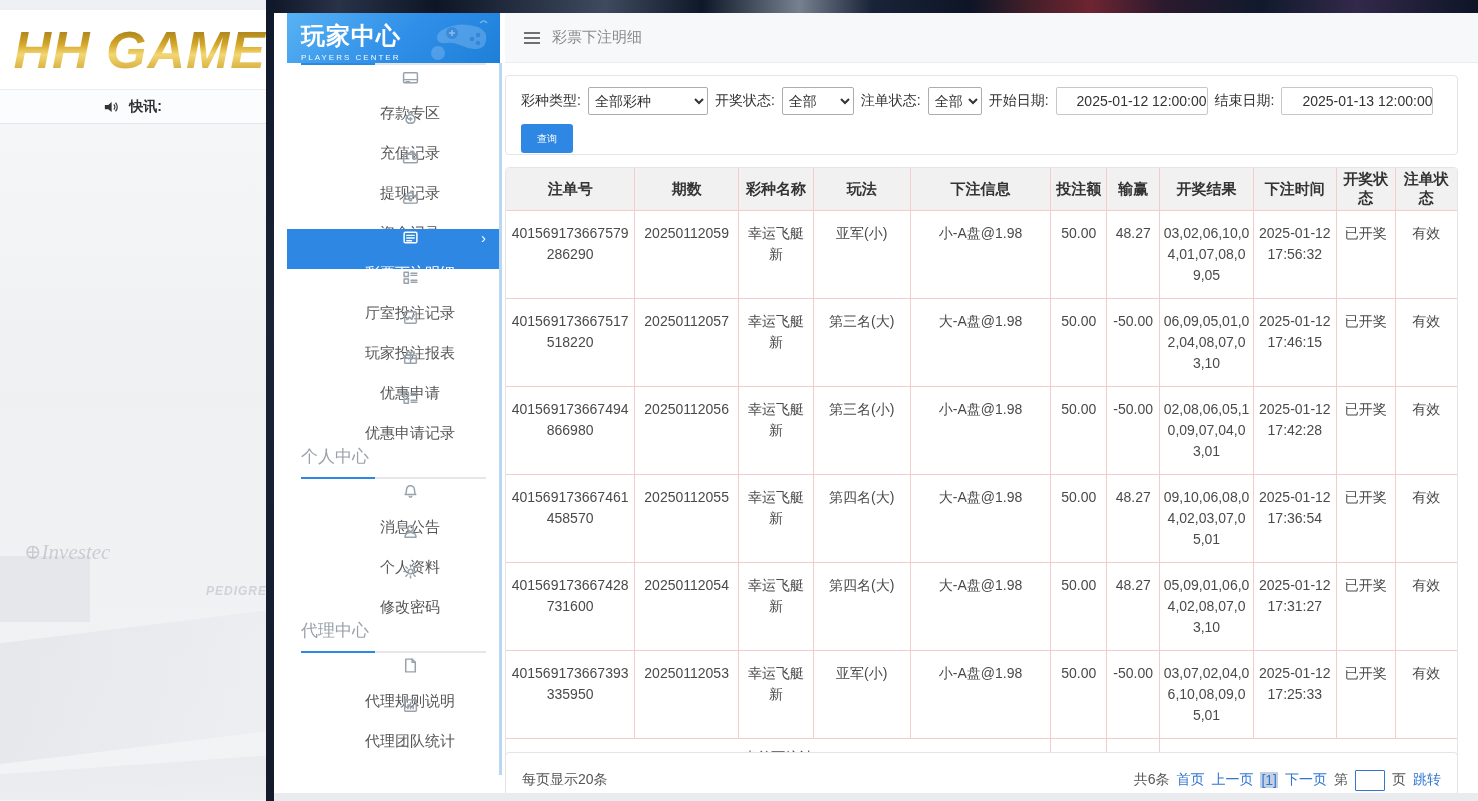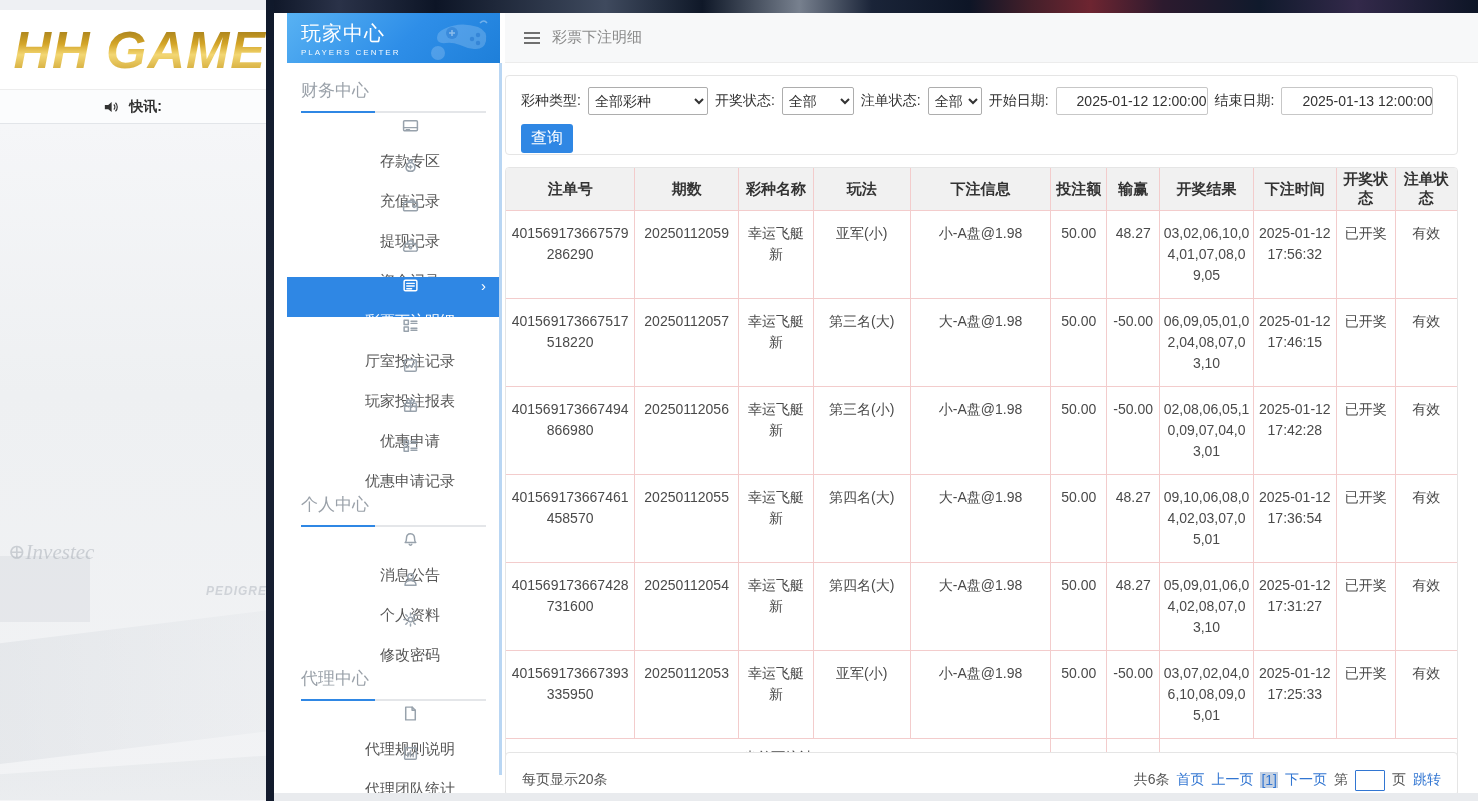--- a/index.html
+++ b/index.html
@@ -12,38 +12,38 @@
   .left-topstrip { height:10px; background:#eef0f3; }
   .logo-band { height:80px; background:#fff; border-bottom:1px solid #ededed; display:flex; align-items:center; overflow:hidden; padding-left:11px; }
   .logo-bars { display:inline-block; width:34px; height:50px; margin-right:2px; transform:skewX(-10deg);
                background:repeating-linear-gradient(90deg,#c89b22 0 4px,transparent 4px 8px); }
   .logo-text { font-style:italic; font-weight:bold; font-size:52px; letter-spacing:1px; white-space:nowrap;
                background:linear-gradient(180deg,#8a6a14 0%,#d4a528 40%,#f3d773 58%,#c3931c 100%);
                -webkit-background-clip:text; background-clip:text; color:transparent; }
   .news-bar { height:34px; background:#fbfcfd; border-bottom:1px solid #e2e5e9; display:flex; align-items:center; justify-content:center; gap:8px; }
   .news-label { font-size:14px; font-weight:bold; color:#333; }
   .stadium { position:relative; height:676px; background:linear-gradient(180deg,#f5f6f8 0%,#eef0f2 40%,#f2f3f5 100%); overflow:hidden; }
-  .wm-investec { position:absolute; left:8px; top:416px; font-family:"Liberation Serif","DejaVu Serif",serif; font-style:italic; font-size:21px; color:rgba(150,158,168,0.42); }
+  .wm-investec { position:absolute; left:24px; top:416px; font-family:"Liberation Serif","DejaVu Serif",serif; font-style:italic; font-size:21px; color:rgba(150,158,168,0.42); }
   .wm-pedigree { position:absolute; left:206px; top:460px; font-style:italic; font-weight:bold; font-size:12px; letter-spacing:1px; color:rgba(158,166,176,0.4); white-space:nowrap; }
   .wm-board { position:absolute; left:0; top:432px; width:90px; height:66px; background:rgba(208,213,219,0.35); }
   .wm-stand { position:absolute; left:-40px; top:500px; width:400px; height:120px; background:linear-gradient(100deg,rgba(205,210,216,0.35),rgba(226,229,233,0.15)); transform:rotate(-7deg); }
   .wm-field { position:absolute; left:-20px; top:640px; width:340px; height:180px; background:linear-gradient(180deg,rgba(214,219,223,0.30),rgba(240,241,243,0.1)); transform:rotate(-4deg); }
 
   
   .dark-divider { position:absolute; left:266px; top:0; width:8px; height:801px;
                   background:linear-gradient(180deg,#10192b,#1a2336 40%,#121a2c); }
   .top-strip { position:absolute; left:266px; top:0; width:1212px; height:13px;
                background:linear-gradient(90deg,#0d1526 0%,#2a3248 6%,#0d1526 14%,#3f4a5e 28%,#0f1828 36%,#77808e 44%,#1a2438 50%,#0d1526 58%,#431f2a 63%,#6e2531 68%,#2c1a2e 74%,#101a2c 82%,#33294a 90%,#0d1526 100%); }
   .bottom-strip { position:absolute; left:274px; top:793px; width:1204px; height:8px; background:#e9ebee; z-index:5; }
 
   
   .sidebar-area { position:absolute; left:274px; top:13px; width:236px; height:788px; background:#fff; }
   .sidebar-card { position:absolute; left:13px; top:0; width:213px; }
   .sidebar-header { position:relative; height:50px; background:linear-gradient(135deg,#58b2f3 0%,#2e8ee8 55%,#1e7fd9 100%); color:#fff; padding:7px 0 0 14px; overflow:hidden; }
-  .sidebar-title { font-size:20px; font-weight:normal; letter-spacing:1px; }
+  .sidebar-title { font-size:24px; font-weight:bold; letter-spacing:1px; }
   .sidebar-subtitle { font-size:8px; letter-spacing:2px; margin-top:1px; opacity:.95; }
   .gamepad-deco { position:absolute; right:8px; top:4px; opacity:.85; }
   .sb-scrollbar { position:absolute; right:8px; top:50px; width:3px; height:712px; background:#b9d6f3; }
 
   .section-title { color:#9aa1a9; font-size:17px; padding:16px 14px 9px 14px; }
   .section-rule { height:2px; margin:0 14px 4px 14px; background:linear-gradient(90deg,#2f87e4 0 40%,#e4e6e9 40% 100%); }
   .menu-item { position:relative; display:flex; align-items:center; height:40px; padding-left:33px; gap:18px; color:#555; font-size:15px; cursor:pointer;flex-direction:column; }
   .menu-item .mi { width:17px; height:17px; flex:0 0 auto; stroke:#98a2ac; fill:none; stroke-width:1.4; stroke-linecap:round; stroke-linejoin:round; }
   .menu-item.active { background:#2f87e4; color:#fff; }
   .menu-item.active .mi { stroke:#fff; }
@@ -56,21 +56,21 @@
   .burger i { display:block; width:16px; height:2px; background:#707070; }
   .crumb-title { color:#8a8a8a; font-size:15px; }
 
   .panel { position:absolute; left:0; width:953px; background:#fff; border:1px solid #e5e5e5; border-radius:4px; }
   .filter-panel { top:62px; height:80px; padding:11px 15px; }
   .filter-row { display:flex; align-items:center; gap:7px; flex-wrap:nowrap; }
   .f-label { font-size:14px; color:#333; white-space:nowrap; }
   .filter-row select { height:28px; font-size:14px; color:#333; border:1px solid #adadad; border-radius:2px; background:#fff; padding:0 2px; }
   .sel-lottery { width:120px; } .sel-draw { width:72px; } .sel-order { width:54px; }
   .date-input { width:152px; height:28px; border:1px solid #c7c7c7; border-radius:2px; font-size:14px; color:#333; text-align:right; font-family:"Liberation Sans","DejaVu Sans",sans-serif; }
-  .search-btn { margin-top:9px; width:52px; height:29px; background:#2f87e4; color:#fff; border:none; border-radius:3px; font-size:16px; cursor:pointer; }
+  .search-btn { margin-top:9px; width:52px; height:29px; background:#2f87e4; color:#fff; border:none; border-radius:3px; font-size:10px; cursor:pointer; }
 
   .table-panel { top:154px; overflow:hidden; }
   table.bet-table { width:100%; border-collapse:collapse; table-layout:fixed; }
   .bet-table th { background:#f1f1f1; color:#333; font-size:15px; font-weight:bold; height:40px; border:1px solid #f3cccc; padding:2px; }
   .bet-table td { border:1px solid #f3cccc; text-align:center; vertical-align:top; padding:12px 3px; font-size:14px; color:#4a4a4a; word-break:break-all; line-height:1.5; }
   .bet-table tbody tr.data-row { height:76px; }
   .bet-table tr > *:first-child { border-left:none; }
   .bet-table tr > *:last-child { border-right:none; }
   .bet-table thead th { border-top:none; }
   .bet-table tr.sum-row td { vertical-align:middle; height:38px; padding:6px 3px; }
@@ -202,21 +202,20 @@
           </g>
           <circle cx="22" cy="16" r="6" fill="rgba(30,110,200,0.45)"></circle>
           <path d="M19 16 h6 M22 13 v6" stroke="rgba(255,255,255,0.5)" stroke-width="1.5"></path>
           <circle cx="42" cy="22" r="2.2" fill="rgba(30,110,200,0.5)"></circle>
           <circle cx="48" cy="18" r="2.2" fill="rgba(30,110,200,0.5)"></circle>
           <circle cx="48" cy="26" r="2.2" fill="rgba(30,110,200,0.5)"></circle>
           <path d="M50 6 q4 -4 7 0" stroke="rgba(255,255,255,0.4)" stroke-width="1.5" fill="none"></path>
         </svg>
       </div>
       <nav id="sidebar-menu">
-          <div class="section-title">财务中心</div>
           <div class="section-rule"></div>
           <div class="menu-item">
             <svg class="mi">
               <use href="#sym-card"></use>
             </svg>
             <span>存款专区</span>
           </div>
           <div class="menu-item">
             <svg class="mi">
               <use href="#sym-bag"></use>

